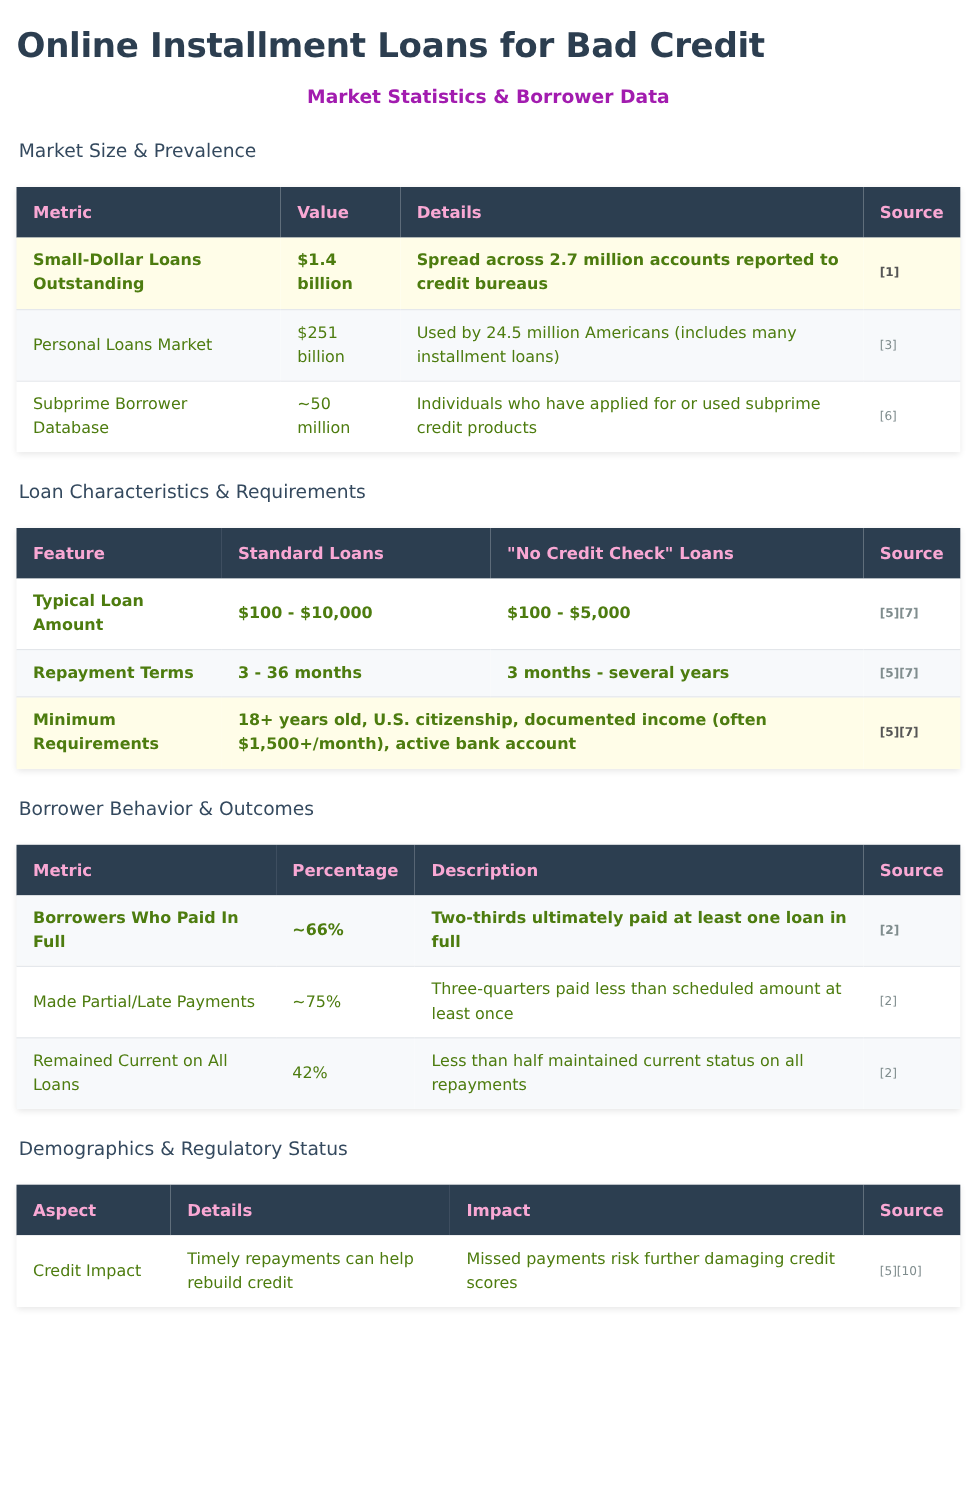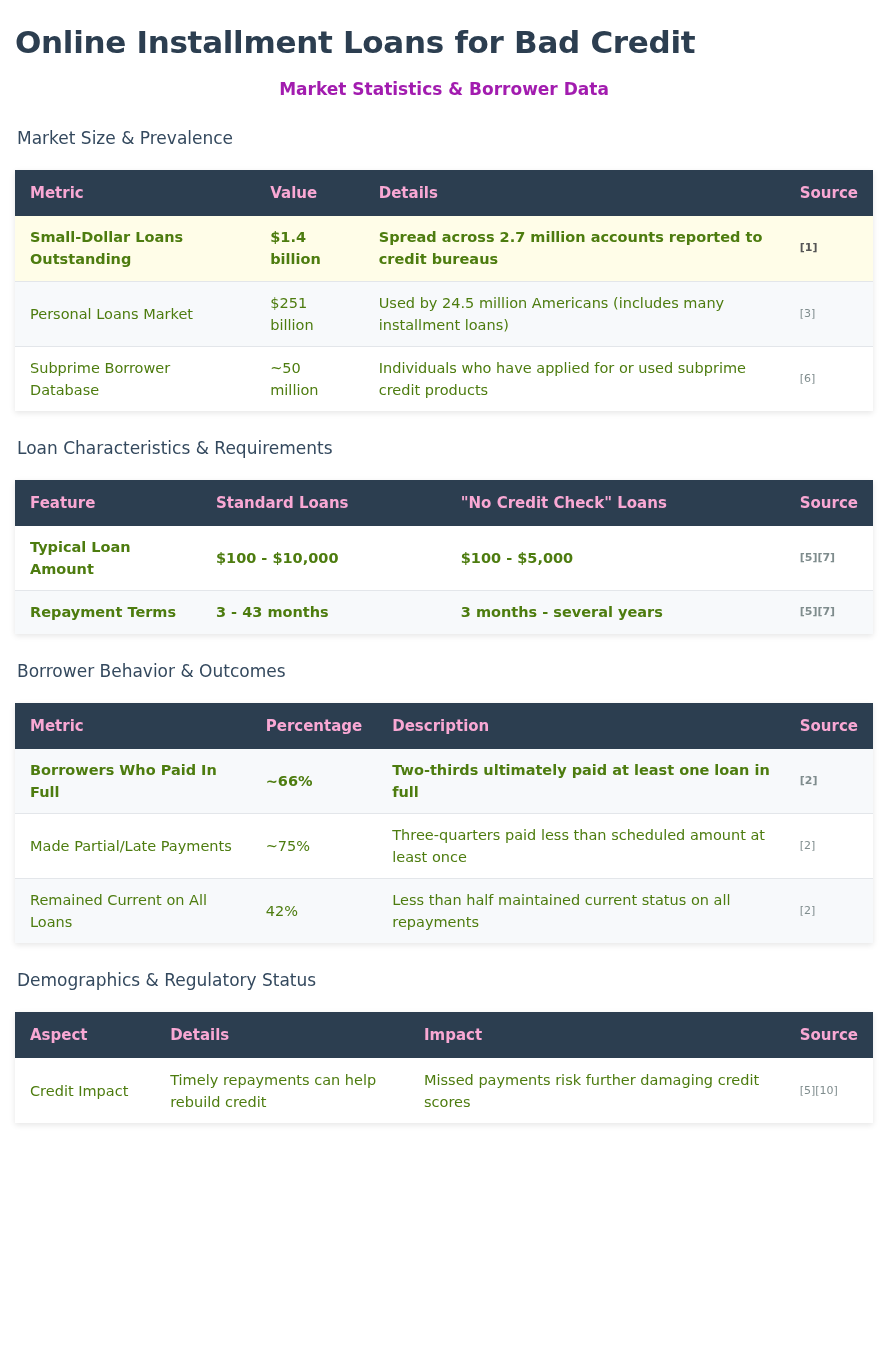--- a/index.html
+++ b/index.html
@@ -133,22 +133,27 @@
   </thead>
   <tbody>
     <tr class="row-odd single">
       <td>Typical Loan Amount</td>
       <td>$100 - $10,000</td>
       <td>$100 - $5,000</td>
       <td class="src">[5][7]</td>
     </tr>
     <tr class="row-even single">
       <td>Repayment Terms</td>
-      <td>3 - 43 months</td>
+      <td>3 - 36 months</td>
       <td>3 months - several years</td>
+      <td class="src">[5][7]</td>
+    </tr>
+    <tr class="highlight double">
+      <td>Minimum Requirements</td>
+      <td colspan="2">18+ years old, U.S. citizenship, documented income (often $1,500+/month), active bank account</td>
       <td class="src">[5][7]</td>
     </tr>
   </tbody>
 </table>
 
 <h3 class="section-title sec-n">Borrower Behavior &amp; Outcomes</h3>
 <table>
   <colgroup>
       <col style="width:242px">
       <col style="width:113px">

